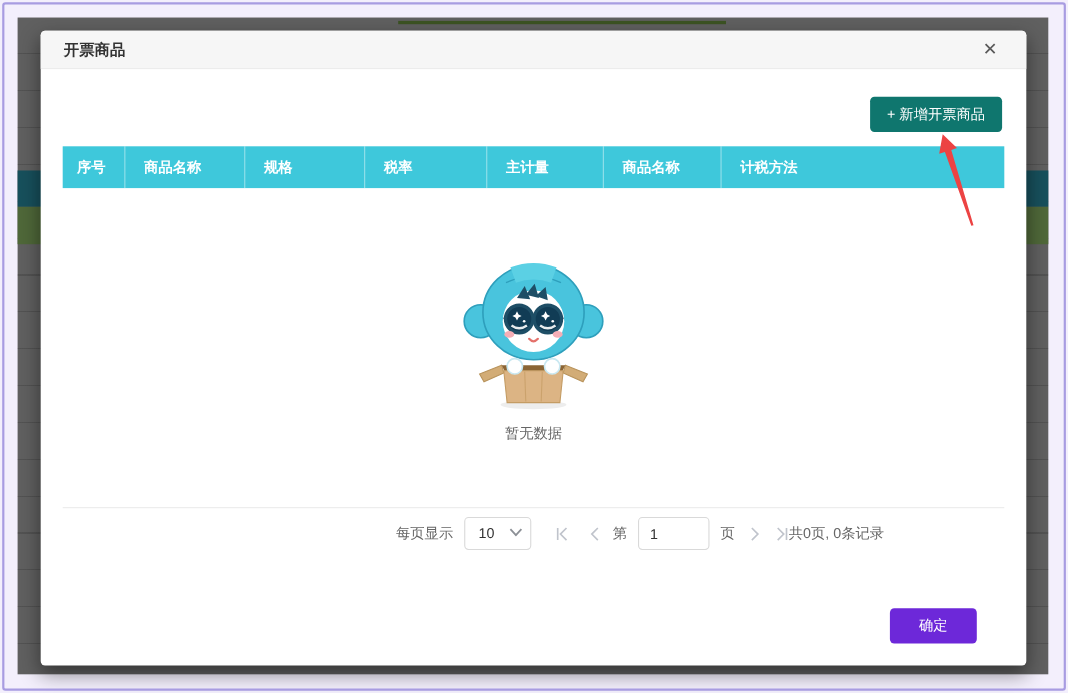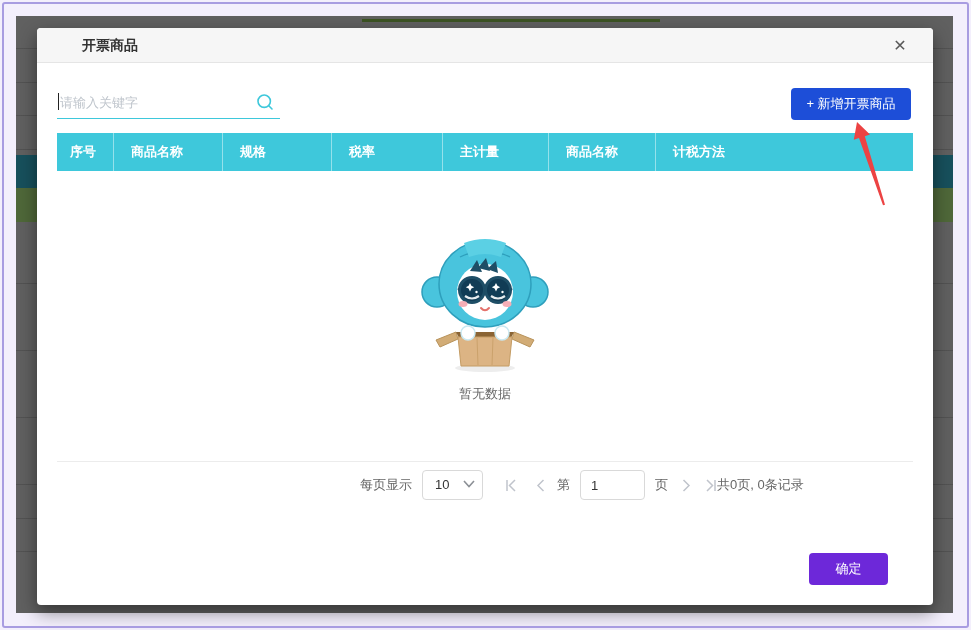--- a/index.html
+++ b/index.html
@@ -12,31 +12,31 @@
   .overlay { position:absolute; left:16px; top:16px; width:937px; height:597px; background:#606060;
     background-image: repeating-linear-gradient(to bottom, rgba(0,0,0,0) 0px, rgba(0,0,0,0) 32.5px, rgba(0,0,0,0.14) 32.5px, rgba(0,0,0,0.14) 33.5px); }
   .bg-row-teal { position:absolute; left:0; top:139px; width:100%; height:33px; background:#17505C; }
   .bg-row-olive { position:absolute; left:0; top:172px; width:100%; height:34px; background:#4F6839; }
   .bg-top-greenline { position:absolute; left:346px; top:3px; width:298px; height:3px; background:#3C5323; }
 
   
   .modal { position:absolute; left:37px; top:28px; width:896px; height:577px; background:#fff; border-radius:4px;
     box-shadow:0 7px 18px rgba(0,0,0,0.45); z-index:10; }
   .modal-header { position:relative; height:35px; background:#F6F6F6; border-bottom:1px solid #E5E5E5; border-radius:4px 4px 0 0; }
-  .modal-title { position:absolute; left:21px; top:0; line-height:35px; font-size:14px; font-weight:600; color:#333;margin-left:24px; }
+  .modal-title { position:absolute; left:21px; top:0; line-height:35px; font-size:14px; font-weight:600; color:#333; }
   .close-btn { position:absolute; right:16px; top:0; width:34px; height:35px; text-align:center; line-height:35px;
     font-size:16px; color:#595959; cursor:pointer; background:none; border:none; }
 
   
   .search-wrap { position:absolute; left:20px; top:62px; width:223px; height:29px; border-bottom:1px solid #3EC8DB; }
   .search-input { width:190px; height:24px; border:none; outline:none; font-size:13px; color:#333; padding-left:3px; background:transparent; font-family:inherit; }
   .search-input::placeholder { color:#BFC5CC; }
   .caret { position:absolute; left:1px; top:3px; width:1px; height:17px; background:#222; }
   .search-icon { position:absolute; right:6px; top:3px; width:18px; height:18px; cursor:pointer; }
-  .add-btn { position:absolute; left:754px; top:60px; width:120px; height:32px; background:#1d4ed8; color:#fff;
+  .add-btn { position:absolute; left:754px; top:60px; width:120px; height:32px; background:#0f766e; color:#fff;
     font-size:13px; border:none; border-radius:4px; cursor:pointer; font-family:inherit; }
 
   
   .thead { position:absolute; left:20px; top:105px; width:856px; height:38px; background:#3EC8DB; display:flex; }
   .th { height:38px; line-height:38px; color:#fff; font-size:13px; font-weight:700; padding-left:17px;
     border-left:1px solid rgba(255,255,255,0.45); white-space:nowrap; overflow:hidden; }
   .th:first-child { border-left:none;padding-left:13px; }
   .th:nth-child(1){ width:56px; } .th:nth-child(2){ width:109px; } .th:nth-child(3){ width:109px; }
   .th:nth-child(4){ width:111px; } .th:nth-child(5){ width:106px; } .th:nth-child(6){ width:107px; }
   .th:nth-child(7){ flex:1; }
@@ -83,28 +83,20 @@
 
   <div class="modal">
 
     <div class="modal-header">
       <div class="modal-title">开票商品</div>
       <button class="close-btn">
         <span>✕</span>
       </button>
     </div>
 
-    <div class="search-wrap">
-      <div class="caret"></div>
-      <input class="search-input" type="text" placeholder="请输入关键字" style="">
-      <svg class="search-icon" viewBox="0 0 18 18">
-        <circle cx="8.2" cy="8.2" r="6.2" fill="none" stroke="#3EC8DB" stroke-width="1.6"></circle>
-        <line x1="12.8" y1="12.8" x2="16" y2="16" stroke="#3EC8DB" stroke-width="1.6" stroke-linecap="round"></line>
-      </svg>
-    </div>
 
     <button class="add-btn">+ 新增开票商品</button>
 
     <div class="thead">
       <div class="th">序号</div>
       <div class="th">商品名称</div>
       <div class="th">规格</div>
       <div class="th">税率</div>
       <div class="th">主计量</div>
       <div class="th">商品名称</div>

